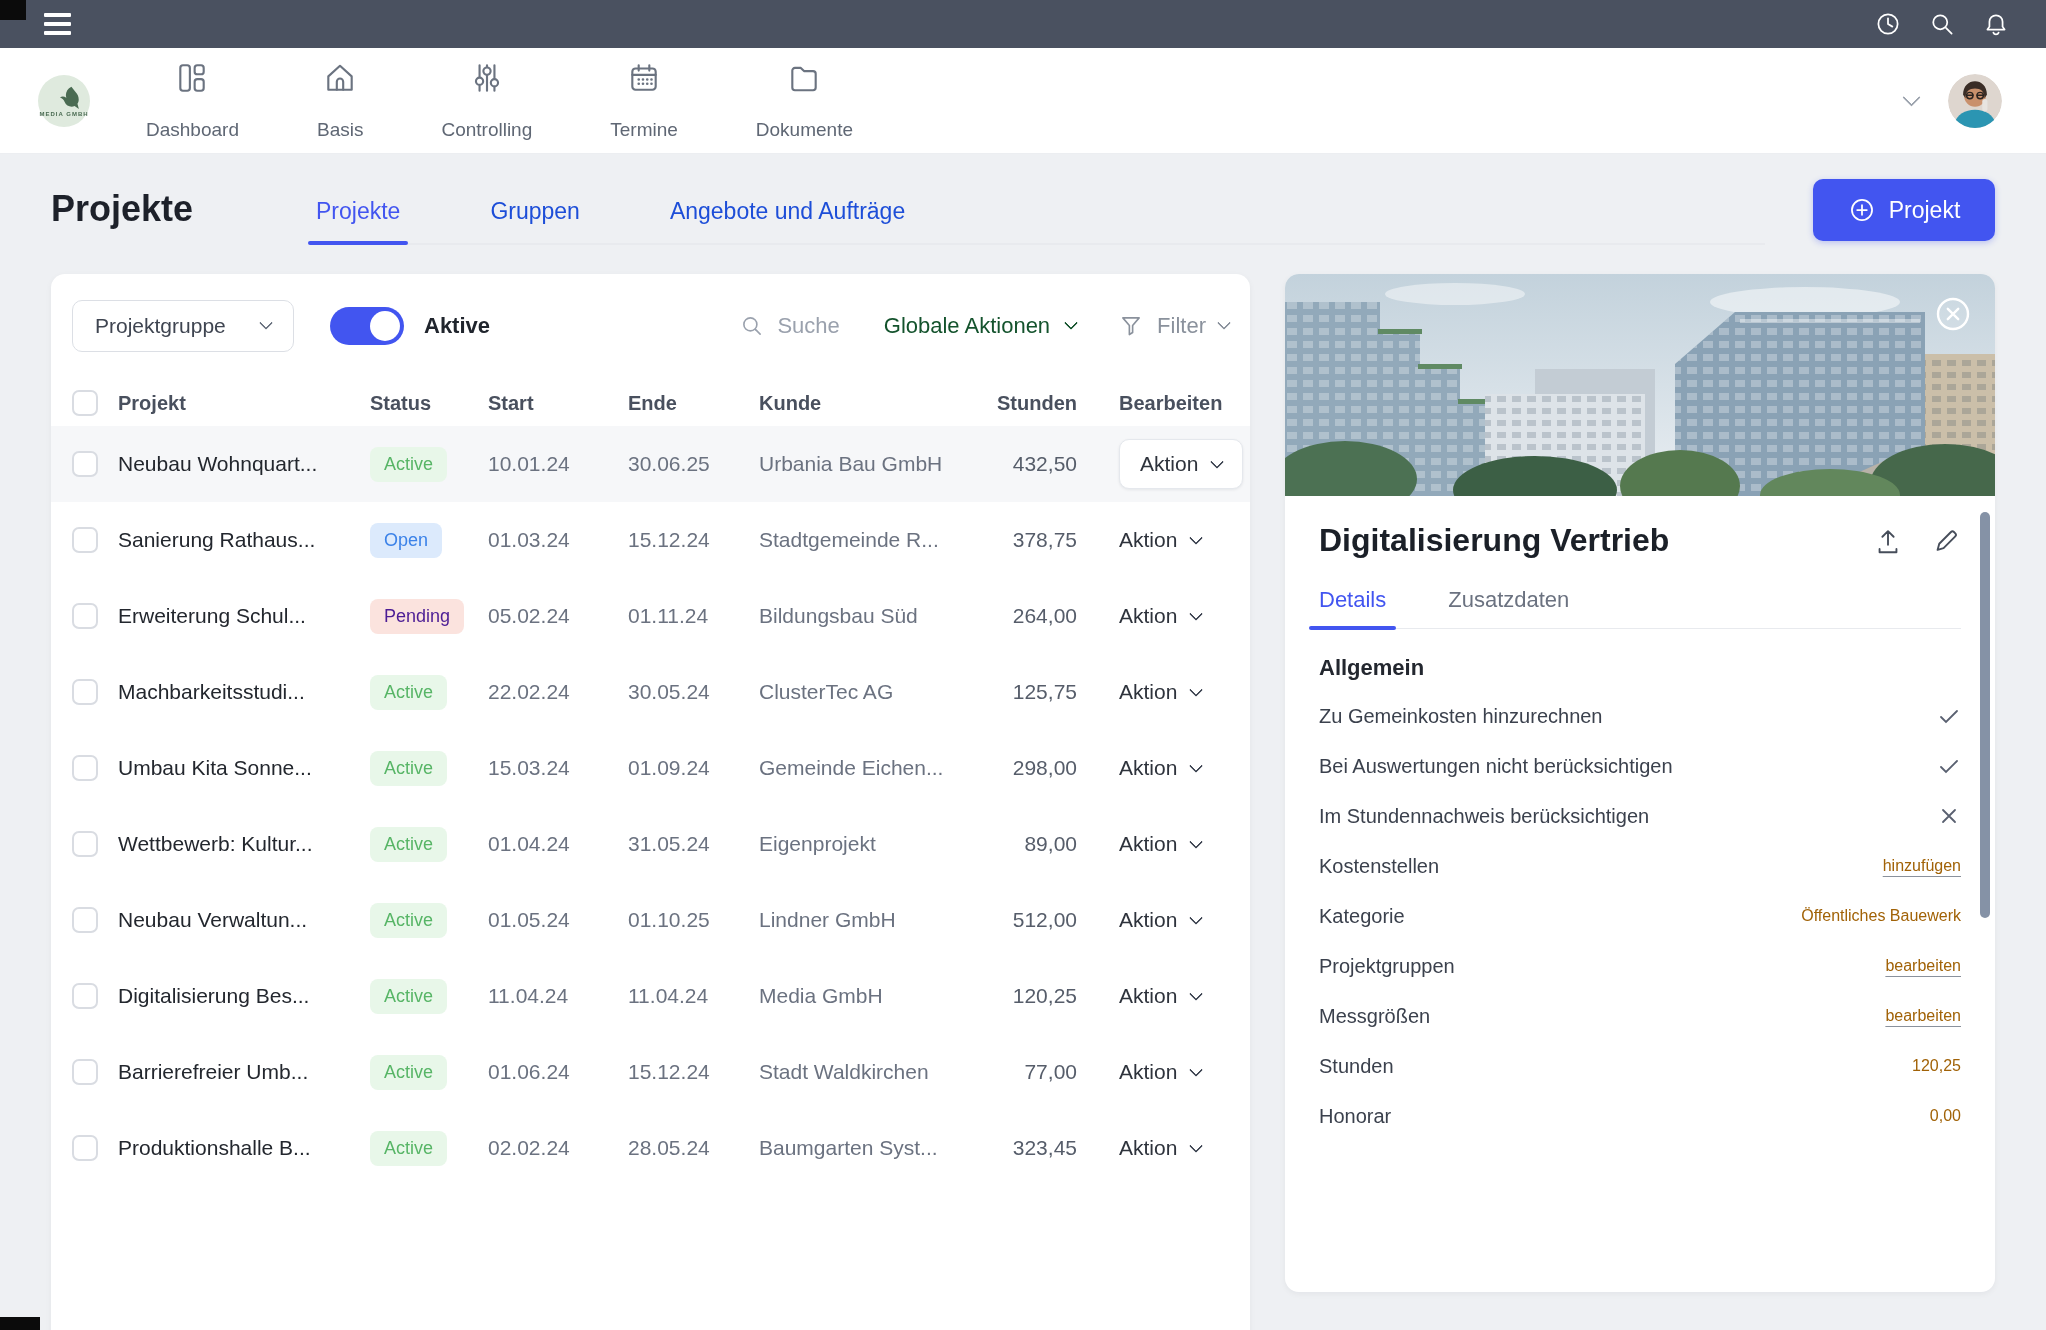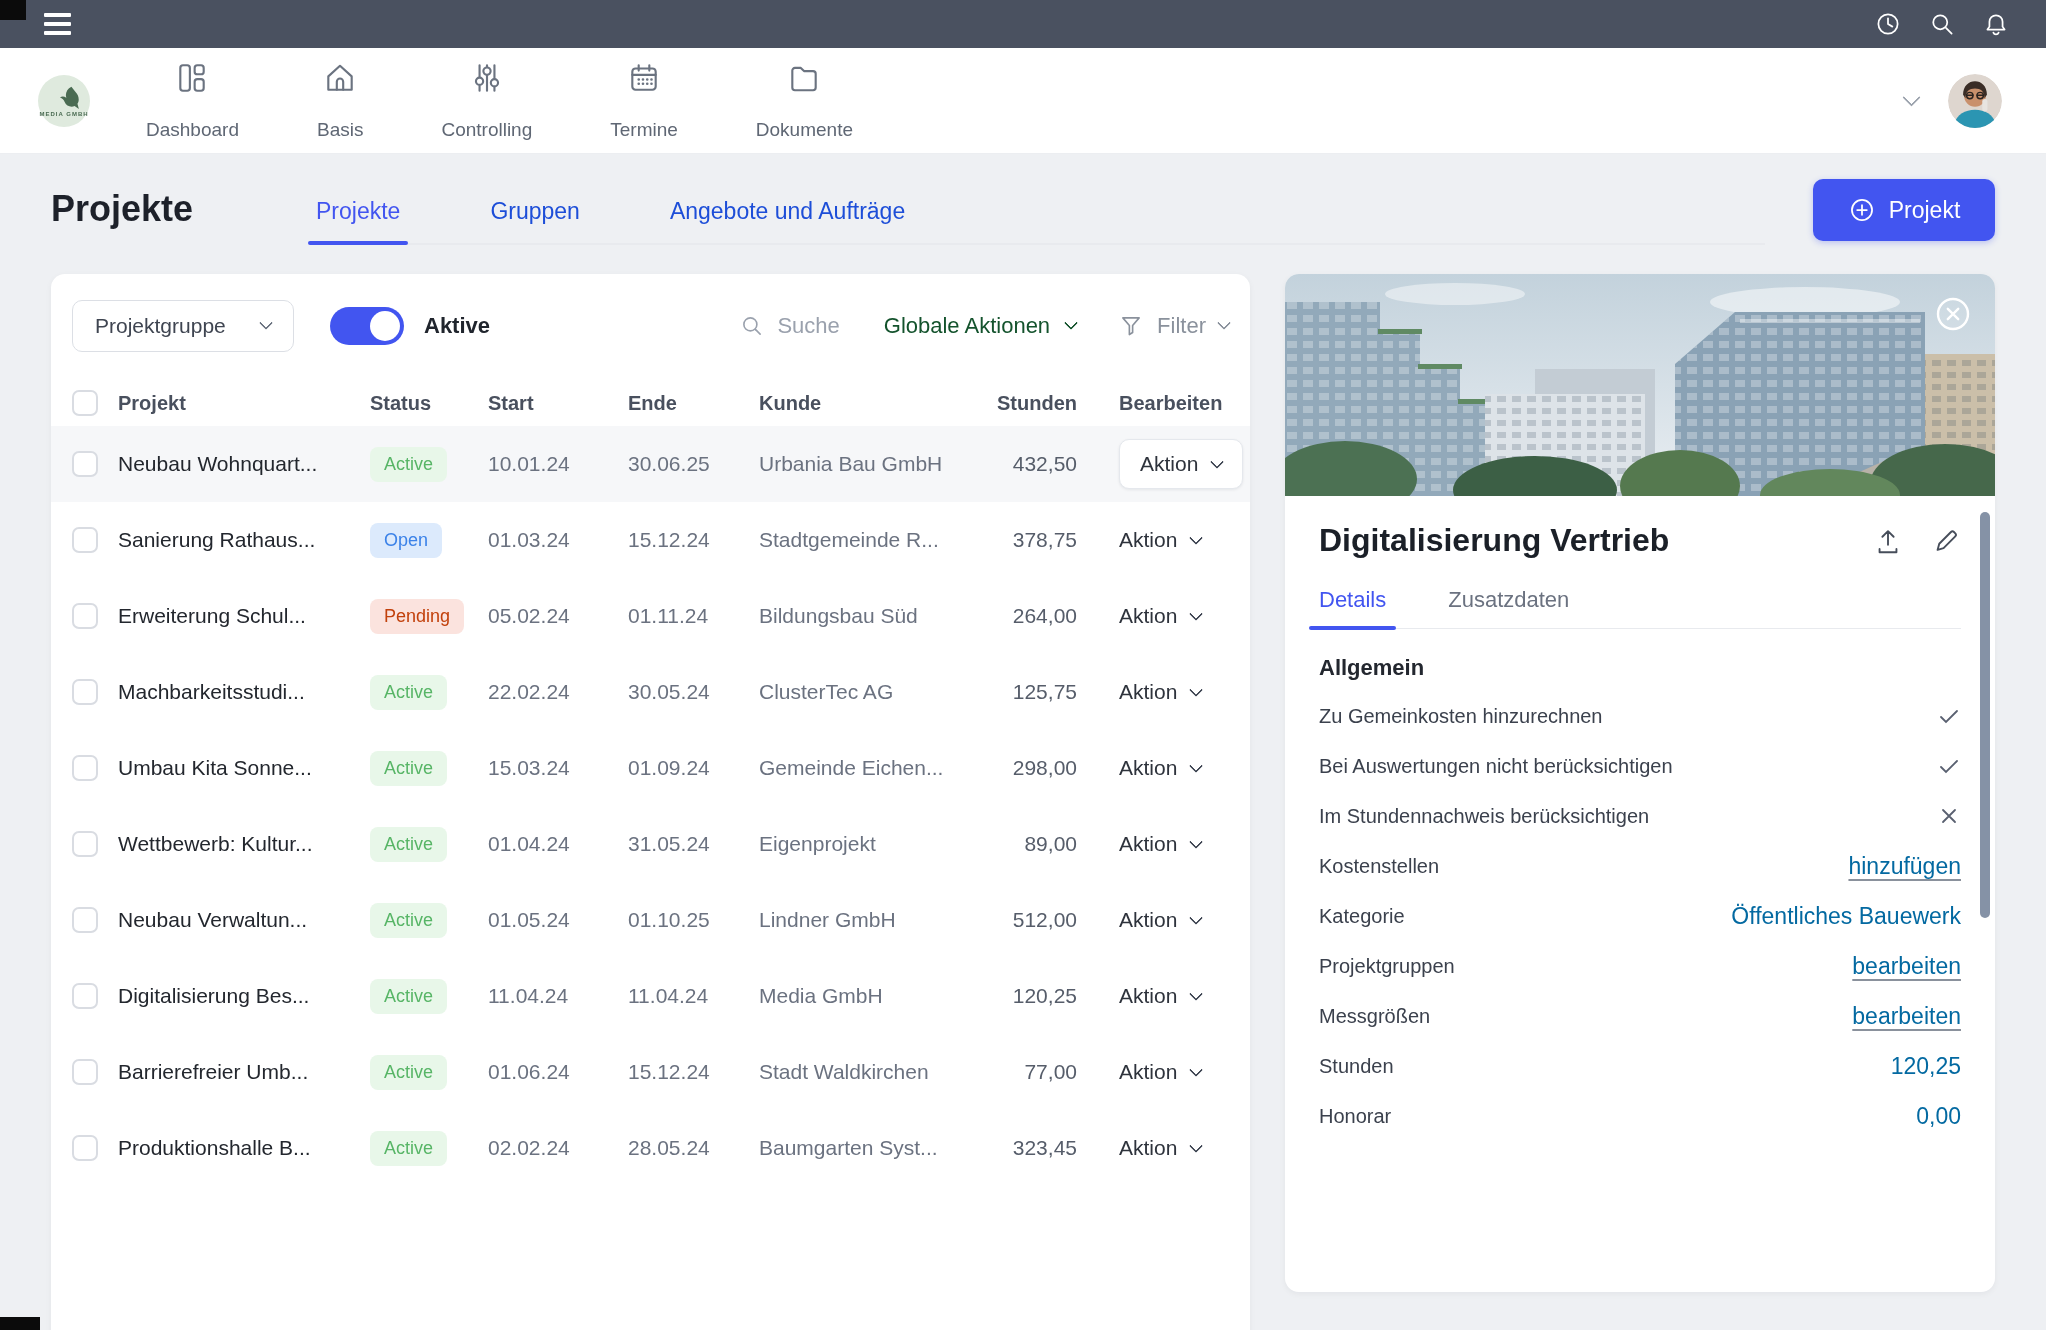--- a/index.html
+++ b/index.html
@@ -120,21 +120,21 @@
   .panel-title-icons { margin-left:auto; display:flex; gap:28px; }
   .panel-title-icons svg { width:30px; height:30px; stroke:#464d5a; stroke-width:2; cursor:pointer; }
   .panel-tabs { margin-top:28px; display:flex; gap:62px; border-bottom:1.5px solid #e8eaee; }
   .dtab { position:relative; font-size:22px; color:#6b7280; padding-bottom:15px; cursor:pointer; }
   .dtab.active { color:#4255f0; font-weight:500; }
   .dtab.active::after { content:""; position:absolute; left:-10px; right:-10px; bottom:-1.5px; height:3.5px;
                         background:#4255f0; border-radius:3px; }
   .panel-heading { margin-top:26px; margin-bottom:10px; font-size:22px; font-weight:600; color:#23272f; }
   .prow { height:50px; display:flex; align-items:center; }
   .prow .plabel { font-size:20px; color:#3b414d; }
-  .prow .pright { margin-left:auto; font-size:23px; color:#0369a1; }
+  .prow .pright { margin-left:auto; font-size:16px; color:#a16207; }
   .plink { text-decoration:underline; text-underline-offset:5px; text-decoration-color:#8a919c; cursor:pointer; }
   .vicon { width:24px; height:24px; fill:none; stroke:#596070; stroke-width:1.8; stroke-linecap:round; }
 
   .corner-bl { position:absolute; left:0; bottom:0; width:40px; height:13px; background:#0b0b0b; }
 </style>
 </head>
 <body>
 
 <div class="topbar">
   <div class="burger">
@@ -306,21 +306,21 @@
     <span class="c-action">
       <span class="action-inner">
         <span>Aktion</span>
         <span class="chev"></span>
       </span>
     </span>
   </div>
       <div class="trow">
     <span class="cb"></span>
     <span class="c-projekt">Erweiterung Schul...</span>
-    <span><span class="badge" style="background: rgb(251, 227, 222); color: #c2410c;">Pending</span></span>
+    <span><span class="badge" style="background: rgb(251, 227, 222); color: #4c1d95;">Pending</span></span>
     <span class="c-date">05.02.24</span>
     <span class="c-date">01.11.24</span>
     <span class="c-kunde">Bildungsbau Süd</span>
     <span class="c-stunden">264,00</span>
     <span class="c-action">
       <span class="action-inner">
         <span>Aktion</span>
         <span class="chev"></span>
       </span>
     </span>

